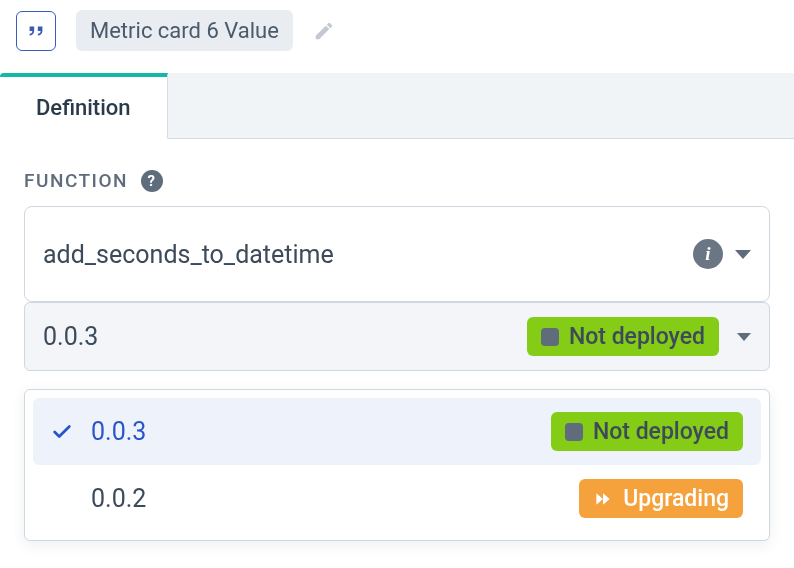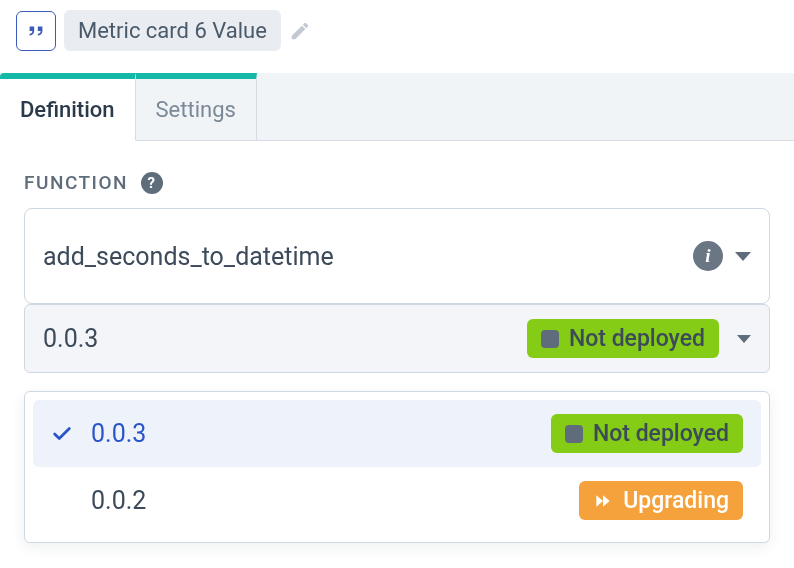--- a/index.html
+++ b/index.html
@@ -9,21 +9,21 @@
     background: #fff;
     color: #2b3a4a;
     width: 794px;
     height: 568px;
     overflow: hidden;
   }
 
   .top-row {
     display: flex;
     align-items: center;
-    gap: 8px;
+    gap: 20px;
     padding: 10px 16px 0 16px;
   }
 
   .quote-btn {
     width: 40px;
     height: 40px;
     border: 1.5px solid #3b5bb8;
     border-radius: 6px;
     display: flex;
     align-items: center;
@@ -45,25 +45,25 @@
     width: 22px; height: 22px;
   }
 
   .tabs {
     display: flex;
     margin-top: 22px;
     border-bottom: 1px solid #d5dce3;
     background: #f1f4f7;
   }
   .tab {
-    padding: 18px 20px;
+    padding: 18px 36px;
     font-size: 22px;
     color: #7b8896;
     border-right: 1px solid #d5dce3;
-    border-top: 6px solid #14b8a6;
+    border-top: 4px solid #14b8a6;
     background: #f1f4f7;
     cursor: pointer;
   }
   .tab.active {
     background: #fff;
     color: #2b3a4a;
     font-weight: 500;
     border-bottom: 1px solid #fff;
     margin-bottom: -1px;
     border-left: 1px solid #d5dce3;
@@ -230,21 +230,20 @@
     </svg>
   </div>
   <div class="chip">Metric card 6 Value</div>
   <svg class="pencil" viewBox="0 0 24 24">
     <path d="M3 17.25V21h3.75L17.81 9.94l-3.75-3.75L3 17.25zM20.71 7.04a1 1 0 0 0 0-1.41l-2.34-2.34a1 1 0 0 0-1.41 0l-1.83 1.83 3.75 3.75 1.83-1.83z" fill="#c2c9d2"></path>
   </svg>
 </div>
 
 <div class="tabs">
   <div class="tab active">Definition</div>
-  <div class="tab">Settings</div>
 </div>
 
 <div class="body">
   <div class="section-label">
     <span>FUNCTION</span>
     <span class="help-circle">?</span>
   </div>
 
   <div class="func-select">
     <span>add_seconds_to_datetime</span>

